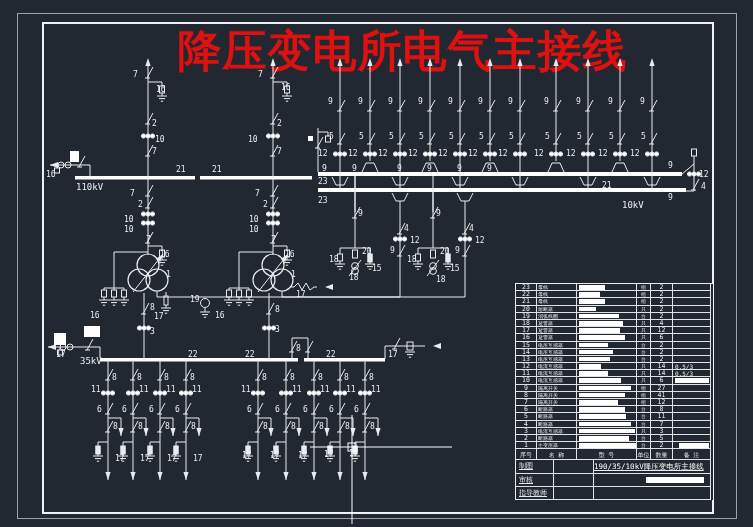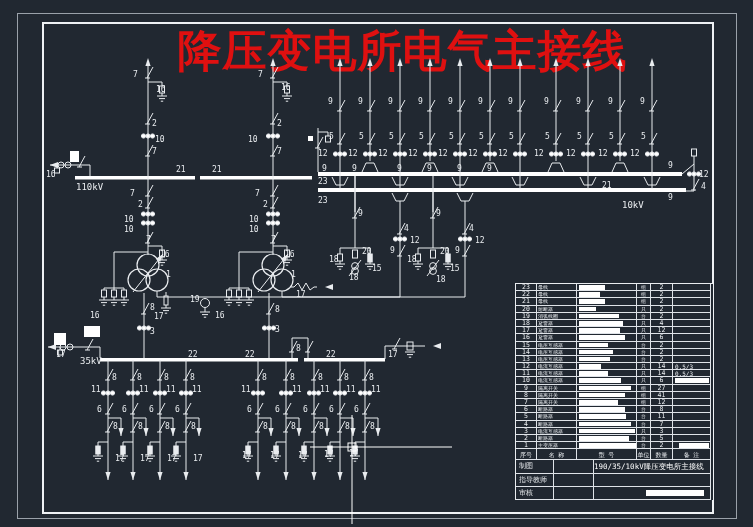--- a/index.html
+++ b/index.html
@@ -22,21 +22,21 @@
   .c-name{font-size:5px;padding-left:1px;}
   .c-spec{position:relative;}
   .c-spec .bar{position:absolute;left:2px;top:1px;height:4.6px;background:#ffffff;}
   .c-unit{font-size:5px;text-align:center;}
   .c-qty{font-size:6.5px;text-align:center;}
   .c-note{font-size:6px;text-align:left;padding-left:2px;position:relative;}
   .c-note .bar{position:absolute;right:1px;top:1px;height:4.6px;background:#ffffff;}
   .thead{height:11px;}
   .thead>div{font-size:6px;line-height:11px;text-align:center;}
   
-  .tbrow{display:grid;grid-template-columns:38px 40px 117px;height:13.2px;}
+  .tbrow{display:grid;grid-template-columns:38px 40px 117px;height:13.2px;text-decoration:underline;}
   .tbrow>div{border-right:1px solid #dfe3e8;border-bottom:1px solid #dfe3e8;overflow:hidden;
       white-space:nowrap;}
   .tb-label{font-size:7px;line-height:13px;padding-left:3px;}
   .tb-mid{}
   .tb-val{font-size:7.5px;line-height:13px;color:#fff;position:relative;}
   .tb-val .bar{position:absolute;top:3px;height:6px;background:#fff;}
 </style>
 </head>
 <body>
 
@@ -717,25 +717,25 @@
         <div class="c-hd">单位</div>
         <div class="c-hd">数量</div>
         <div class="c-hd">备 注</div>
       </div>
       <div class="tbrow">
         <div class="tb-label">制图</div>
         <div class="tb-mid"></div>
         <div class="tb-val">190/35/10kV降压变电所主接线</div>
       </div>
       <div class="tbrow">
-        <div class="tb-label">指导教师</div>
-        <div class="tb-mid"></div>
-        <div class="tb-val"></div>
-      </div>
-      <div class="tbrow">
         <div class="tb-label">审核</div>
         <div class="tb-mid"></div>
         <div class="tb-val">
           <div class="bar" style="width: 58px; left: 52px;"></div>
         </div>
       </div>
+      <div class="tbrow">
+        <div class="tb-label">指导教师</div>
+        <div class="tb-mid"></div>
+        <div class="tb-val"></div>
+      </div>
     </div>
 </div>
 
 </body></html>

